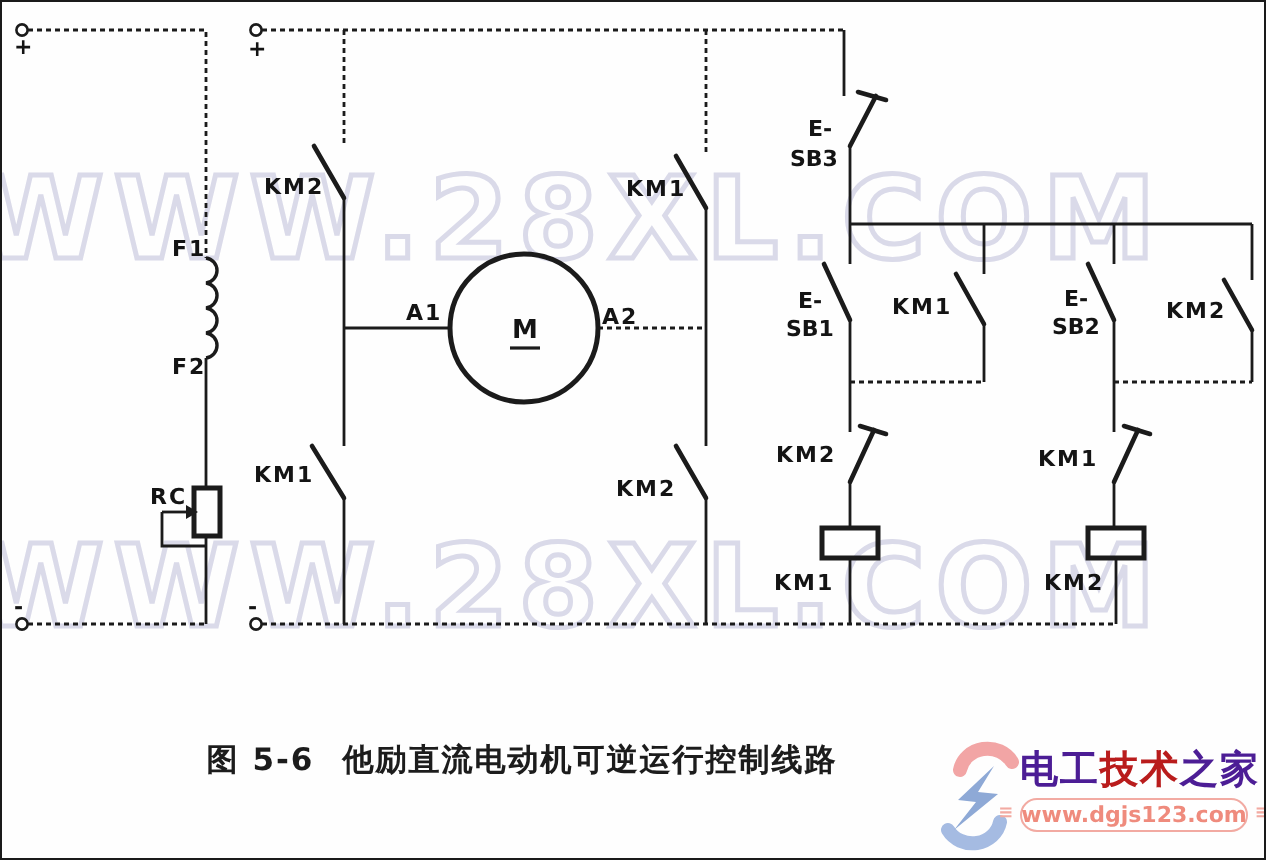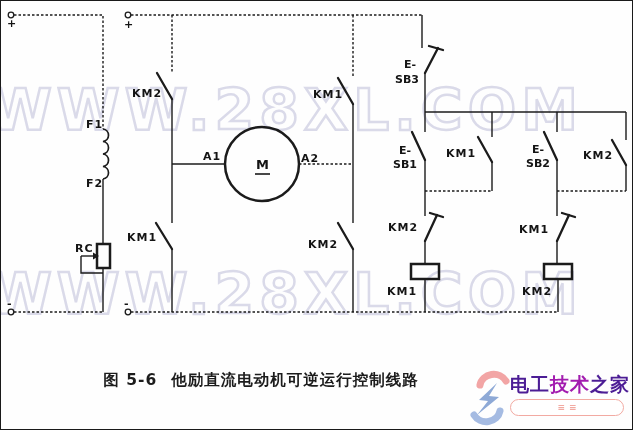--- a/index.html
+++ b/index.html
@@ -39,21 +39,21 @@
   .caption .fig { margin-right:14px;margin-top:28px; }
   
   .brandbox { position:absolute; right:4px; top:366px; width:160px; height:62px; z-index:3; }
   .brand-icon { position:absolute; left:2px; top:2px; }
   .brand-name {
     position:absolute; left:42px; top:5px; white-space:nowrap;
     font-family:"DejaVu Sans", sans-serif; font-weight:bold;
     font-size:19px; letter-spacing:1px;
   }
   .brand-name .r { color:#4c1d95; }
-  .brand-name .b { color:#a21caf; }
+  .brand-name .b { color:#b91c1c; }
   .brand-url {
     position:absolute; left:42px; top:32px; width:112px; height:15px;
     border:1.5px solid #f2aaa2; border-radius:9px;
     display:flex; align-items:center; justify-content:center; gap:4px;
     font-family:"DejaVu Sans", sans-serif; font-weight:bold;
     font-size:11px; color:#ef8b7d; background:#fff;
   }
   .brand-url .dash { font-size:9px; color:#f2aaa2; line-height:1; }
 </style>
 </head>
@@ -173,17 +173,18 @@
     <svg class="brand-icon" width="40" height="58" viewBox="0 0 40 58">
       <path d="M10,16 A14,13 0 0 1 36,12" stroke="#f2a5a5" stroke-width="7" fill="none" stroke-linecap="round"></path>
       <path d="M30,42 A14,13 0 0 1 4,46" stroke="#a5bbe2" stroke-width="7" fill="none" stroke-linecap="round"></path>
       <polygon points="27,14 9,31 18,32 7,46 29,28 19,27" fill="#8ea9d6"></polygon>
     </svg>
     <div class="brand-name">
       <span class="r">电工</span><span class="b">技术</span><span class="r">之家</span>
     </div>
     <div class="brand-url">
       <span class="dash">≡</span>
+      <span>www.dgjs123.com</span>
       <span class="dash">≡</span>
     </div>
   </div>
 
 </div>
 
 </body></html>

